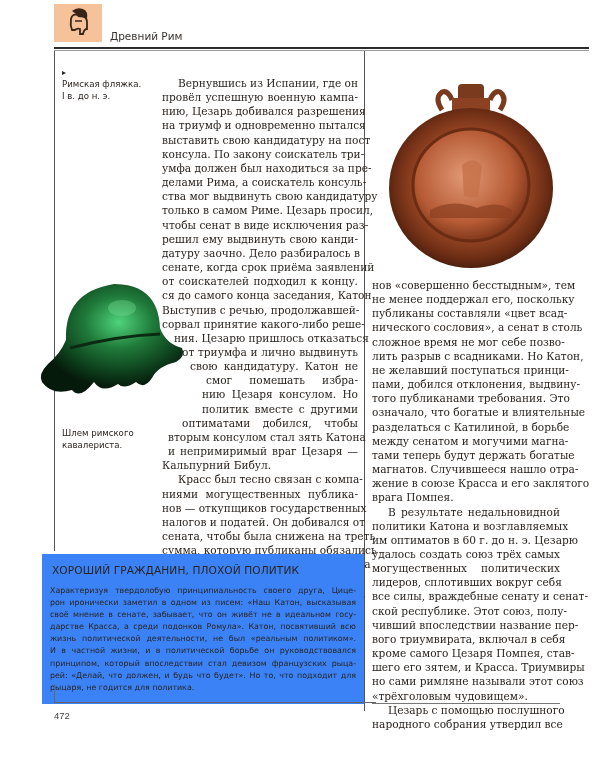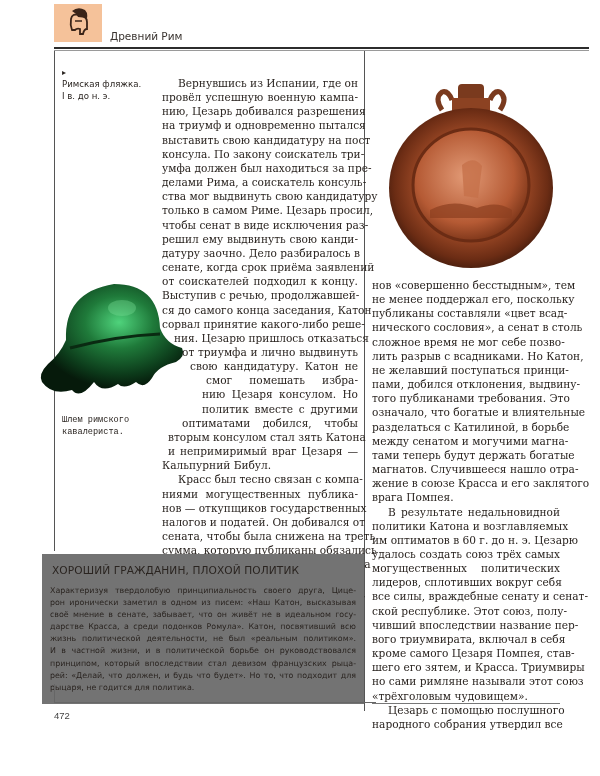--- a/index.html
+++ b/index.html
@@ -12,21 +12,21 @@
   .rule-top2 { position: absolute; left: 54px; top: 50px; width: 535px; height: 1px; background: #9a9a9a; }
   .frame-left { position: absolute; left: 54px; top: 51px; width: 1px; height: 500px; background: #555; }
   .frame-right { position: absolute; left: 364px; top: 51px; width: 1px; height: 660px; background: #555; }
   .caption { position: absolute; font-family: "DejaVu Sans", sans-serif; font-size: 8.6px; line-height: 12px; color: #2a2420; }
   .caption .arrow { display: block; font-size: 8px; line-height: 10px; }
   .col { position: absolute; font-size: 10.6px; line-height: 14.15px; text-align: justify; }
   .line { display: block; white-space: nowrap; text-align: justify; text-align-last: justify; }
   .line.last { text-align-last: left; }
   .flask { position: absolute; left: 382px; top: 70px; width: 178px; height: 200px; }
   .helmet { position: absolute; left: 36px; top: 278px; width: 150px; height: 130px; }
-  .sidebar-box { position: absolute; left: 42px; top: 554px; width: 322px; height: 150px; background: #737373; }
+  .sidebar-box { position: absolute; left: 42px; top: 554px; width: 322px; height: 150px; background: #3b82f6; }
   .sidebar-box .box-bottom { position: absolute; left: 12px; top: 148px; width: 322px; height: 1px; background: #666; }
   .sidebar-box .box-left { position: absolute; left: 12px; top: 130px; width: 1px; height: 19px; background: #666; }
   .sidebar-title { position: absolute; left: 10px; top: 10px; font-family: "DejaVu Sans", sans-serif; font-size: 10.6px; color: #2a2420; letter-spacing: 0.1px; }
   .sidebar-text { position: absolute; left: 8px; top: 31px; width: 306px; font-family: "DejaVu Sans", sans-serif; font-size: 7.9px; line-height: 12.1px; color: #2a2420; }
   .page-number { position: absolute; left: 54px; top: 710px; font-family: Liberation Sans, sans-serif; font-size: 9.5px; color: #444; }
   .bottom-rule { position: absolute; left: 372px; top: 703px; width: 188px; height: 1px; background: #777; }
 </style>
 </head>
 <body>
 
@@ -80,43 +80,43 @@
       <stop offset="0.4" stop-color="#1f7a3a"></stop>
       <stop offset="0.8" stop-color="#0c3a1a"></stop>
       <stop offset="1" stop-color="#061a0b"></stop>
     </radialGradient>
   </defs>
   <path d="M30 62 Q28 14 78 6 Q122 6 124 50 Q130 66 146 70 Q150 78 140 84 Q122 88 116 100 Q108 112 100 104 Q88 112 82 106 Q66 116 58 104 Q44 122 36 112 Q16 118 6 104 Q2 96 12 86 Q24 76 30 62 Z" fill="url(#hg)"></path>
   <path d="M34 70 Q80 58 124 56" fill="none" stroke="#0a2a12" stroke-width="3"></path>
   <ellipse cx="86" cy="30" rx="14" ry="8" fill="#7fe39a" opacity="0.35"></ellipse>
 </svg>
 
-<div class="caption" style="left:62px; top:414px;font-family:Liberation Mono, monospace;">
+<div class="caption" style="left:62px; top:427px;">
   <span style="display:block">Шлем римского</span>
   <span style="display:block">кавалериста.</span>
 </div>
 
 <div class="col" style="left:162px; top:76px; width:196px;">
   <span class="line" style="padding-left:16px">Вернувшись из Испании, где он</span>
   <span class="line">провёл успешную военную кампа-</span>
   <span class="line">нию, Цезарь добивался разрешения</span>
   <span class="line">на триумф и одновременно пытался</span>
   <span class="line">выставить свою кандидатуру на пост</span>
   <span class="line">консула. По закону соискатель три-</span>
   <span class="line">умфа должен был находиться за пре-</span>
   <span class="line">делами Рима, а соискатель консуль-</span>
   <span class="line">ства мог выдвинуть свою кандидатуру</span>
   <span class="line">только в самом Риме. Цезарь просил,</span>
   <span class="line">чтобы сенат в виде исключения раз-</span>
   <span class="line">решил ему выдвинуть свою канди-</span>
   <span class="line">датуру заочно. Дело разбиралось в</span>
   <span class="line">сенате, когда срок приёма заявлений</span>
   <span class="line">от соискателей подходил к концу.</span>
+  <span class="line">ся до самого конца заседания, Катон</span>
   <span class="line">Выступив с речью, продолжавшей-</span>
-  <span class="line">ся до самого конца заседания, Катон</span>
   <span class="line">сорвал принятие какого-либо реше-</span>
   <span class="line" style="margin-left:12px">ния. Цезарю пришлось отказаться</span>
   <span class="line" style="margin-left:20px">от триумфа и лично выдвинуть</span>
   <span class="line" style="margin-left:28px">свою кандидатуру. Катон не</span>
   <span class="line" style="margin-left:44px">смог помешать избра-</span>
   <span class="line" style="margin-left:40px">нию Цезаря консулом. Но</span>
   <span class="line" style="margin-left:40px">политик вместе с другими</span>
   <span class="line" style="margin-left:20px">оптиматами добился, чтобы</span>
   <span class="line" style="margin-left:6px">вторым консулом стал зять Катона</span>
   <span class="line" style="margin-left:6px">и непримиримый враг Цезаря —</span>

